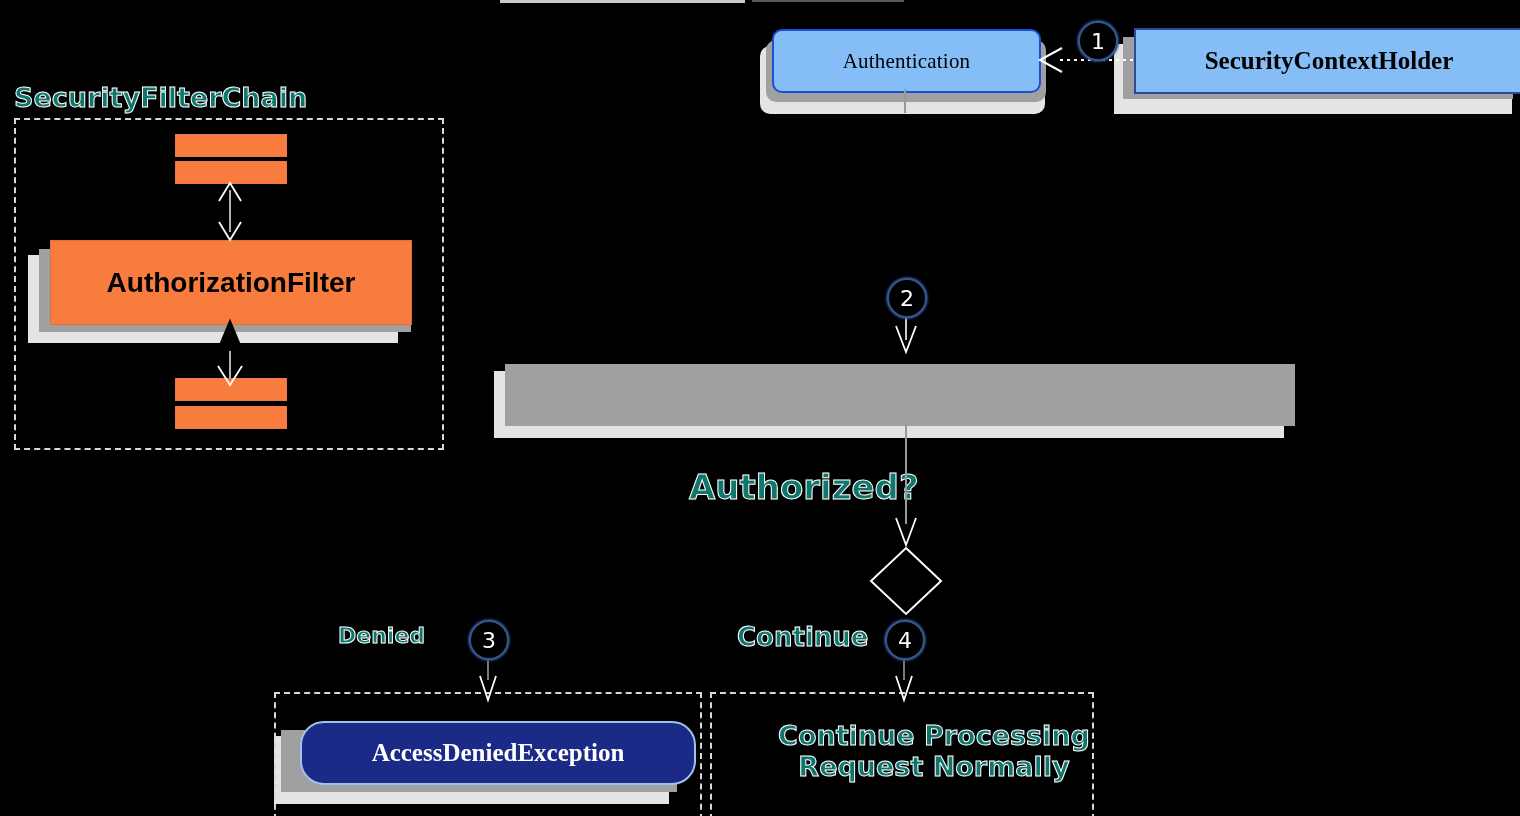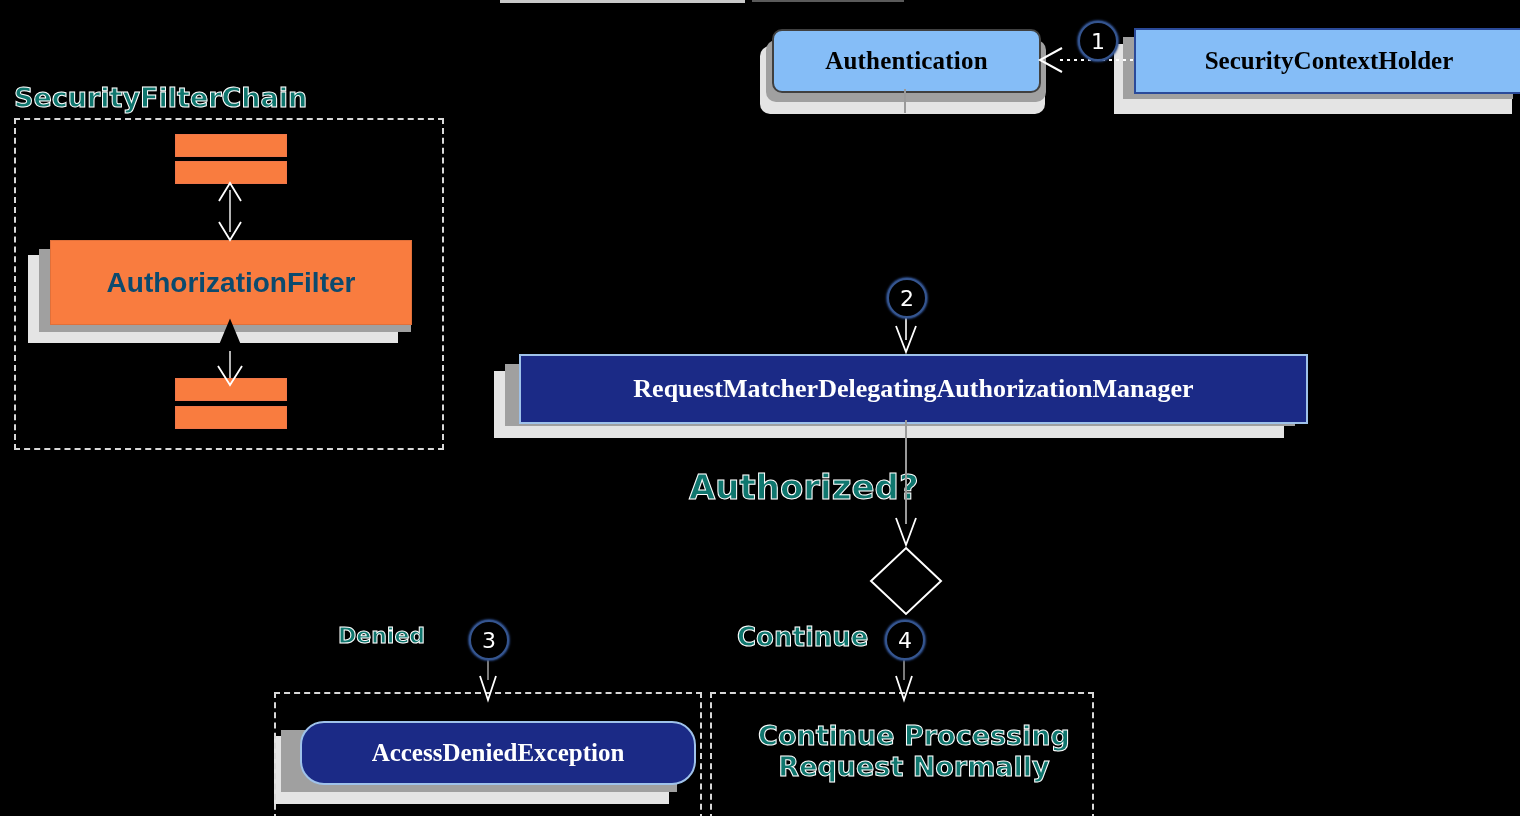--- a/index.html
+++ b/index.html
@@ -26,29 +26,29 @@
   .shadow-light {
     position: absolute;
     background: #e4e4e4;
     z-index: 0;
   }
 
   
   .node-blue-round {
     position: absolute;
     background: #85bdf7;
-    border: 2px solid #404040;
+    border: 2px solid #1d4ed8;
     border-radius: 10px;
     z-index: 3;
     display: flex;
     align-items: center;
     justify-content: center;
     color: #000000;
-    font-weight: bold;
-    font-size: 25px;
+    font-weight: normal;
+    font-size: 21px;
     letter-spacing: 0.2px;
   }
 
   
   .node-blue-square {
     position: absolute;
     background: #85bdf7;
     border: 2px solid #2a4a9a;
     z-index: 3;
     display: flex;
@@ -75,21 +75,21 @@
 
   
   .node-orange {
     position: absolute;
     background: #f97c3f;
     border: 1px solid #e0703a;
     z-index: 3;
     display: flex;
     align-items: center;
     justify-content: center;
-    color: #0c4a6e;
+    color: #000000;
     font-weight: bold;
     font-size: 28px;
     font-family: "Liberation Sans", "DejaVu Sans", sans-serif;
   }
   .bar-orange {
     position: absolute;
     background: #f97c3f;
     border: 1px solid #f0764a;
     z-index: 3;
   }
@@ -176,38 +176,35 @@
   </div>
 
   <div class="shadow-light" style="left:1114px; top:44px; width:398px; height:70px;"></div>
   <div class="shadow-dark" style="left:1123px; top:37px; width:390px; height:62px;"></div>
   <div class="node-blue-square" style="left:1134px; top:28px; width:386px; height:62px;">
     <span>SecurityContextHolder</span>
   </div>
 
   <div class="shadow-light" style="left:494px; top:371px; width:790px; height:67px;"></div>
   <div class="shadow-dark" style="left:505px; top:364px; width:790px; height:62px;"></div>
-  <div class="node-navy" style="left:519px; top:354px; width:785px; height:66px;">
-    <span>RequestMatcherDelegatingAuthorizationManager</span>
-  </div>
 
   <div class="outline-label" style="left:689px; top:468px; font-size:34px;">Authorized?</div>
 
   <div class="outline-label" style="left:338px; top:623px; font-size:22px;">Denied</div>
   <div class="outline-label" style="left:737px; top:623px; font-size:26px;">Continue</div>
 
   <div class="group-dashed" style="left:274px; top:692px; width:424px; height:124px;"></div>
   <div class="shadow-light" style="left:274px; top:736px; width:395px; height:68px;"></div>
   <div class="shadow-dark" style="left:281px; top:730px; width:396px; height:62px;"></div>
   <div class="node-navy" style="left:300px; top:721px; width:392px; height:60px; font-size:25px;border-radius:24px;">
     <span>AccessDeniedException</span>
   </div>
 
   <div class="group-dashed" style="left:710px; top:692px; width:380px; height:124px;"></div>
-  <div class="outline-label" style="left:744px; top:720px; width:340px; font-size:27px; text-align:center;">Continue Processing
+  <div class="outline-label" style="left:764px; top:720px; width:340px; font-size:27px; text-align:center;">Continue Processing
 Request Normally</div>
 
   <div class="num-circle" style="left:1078px; top:21px;">
     <span>1</span>
   </div>
   <div class="num-circle" style="left:887px; top:278px;">
     <span>2</span>
   </div>
   <div class="num-circle" style="left:469px; top:620px;">
     <span>3</span>

